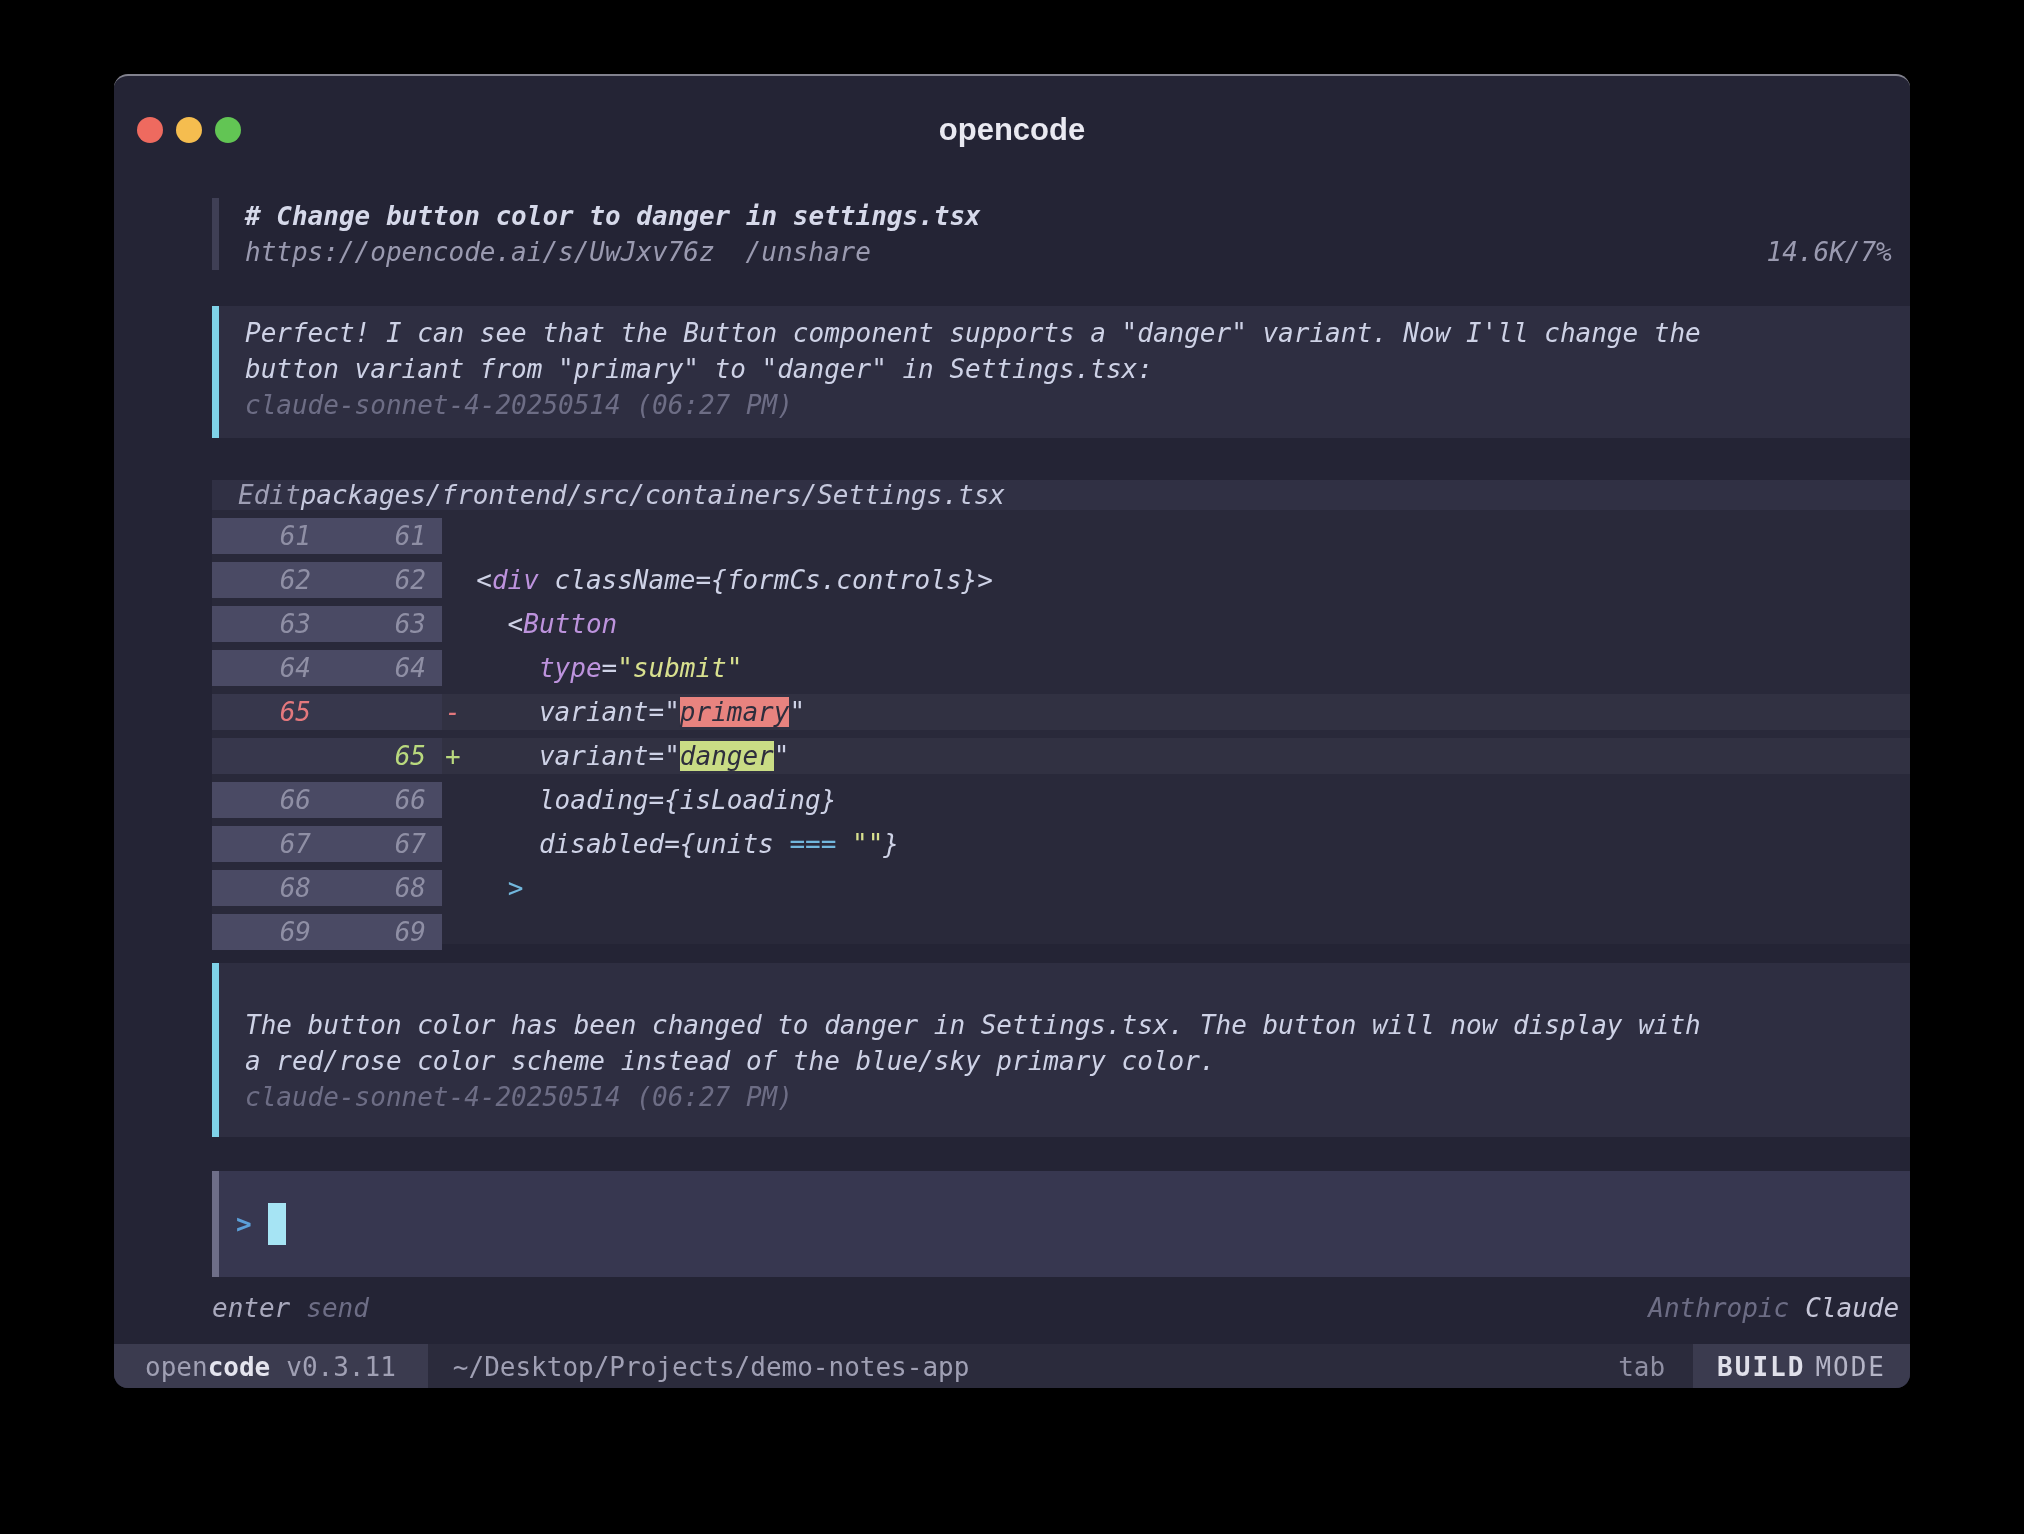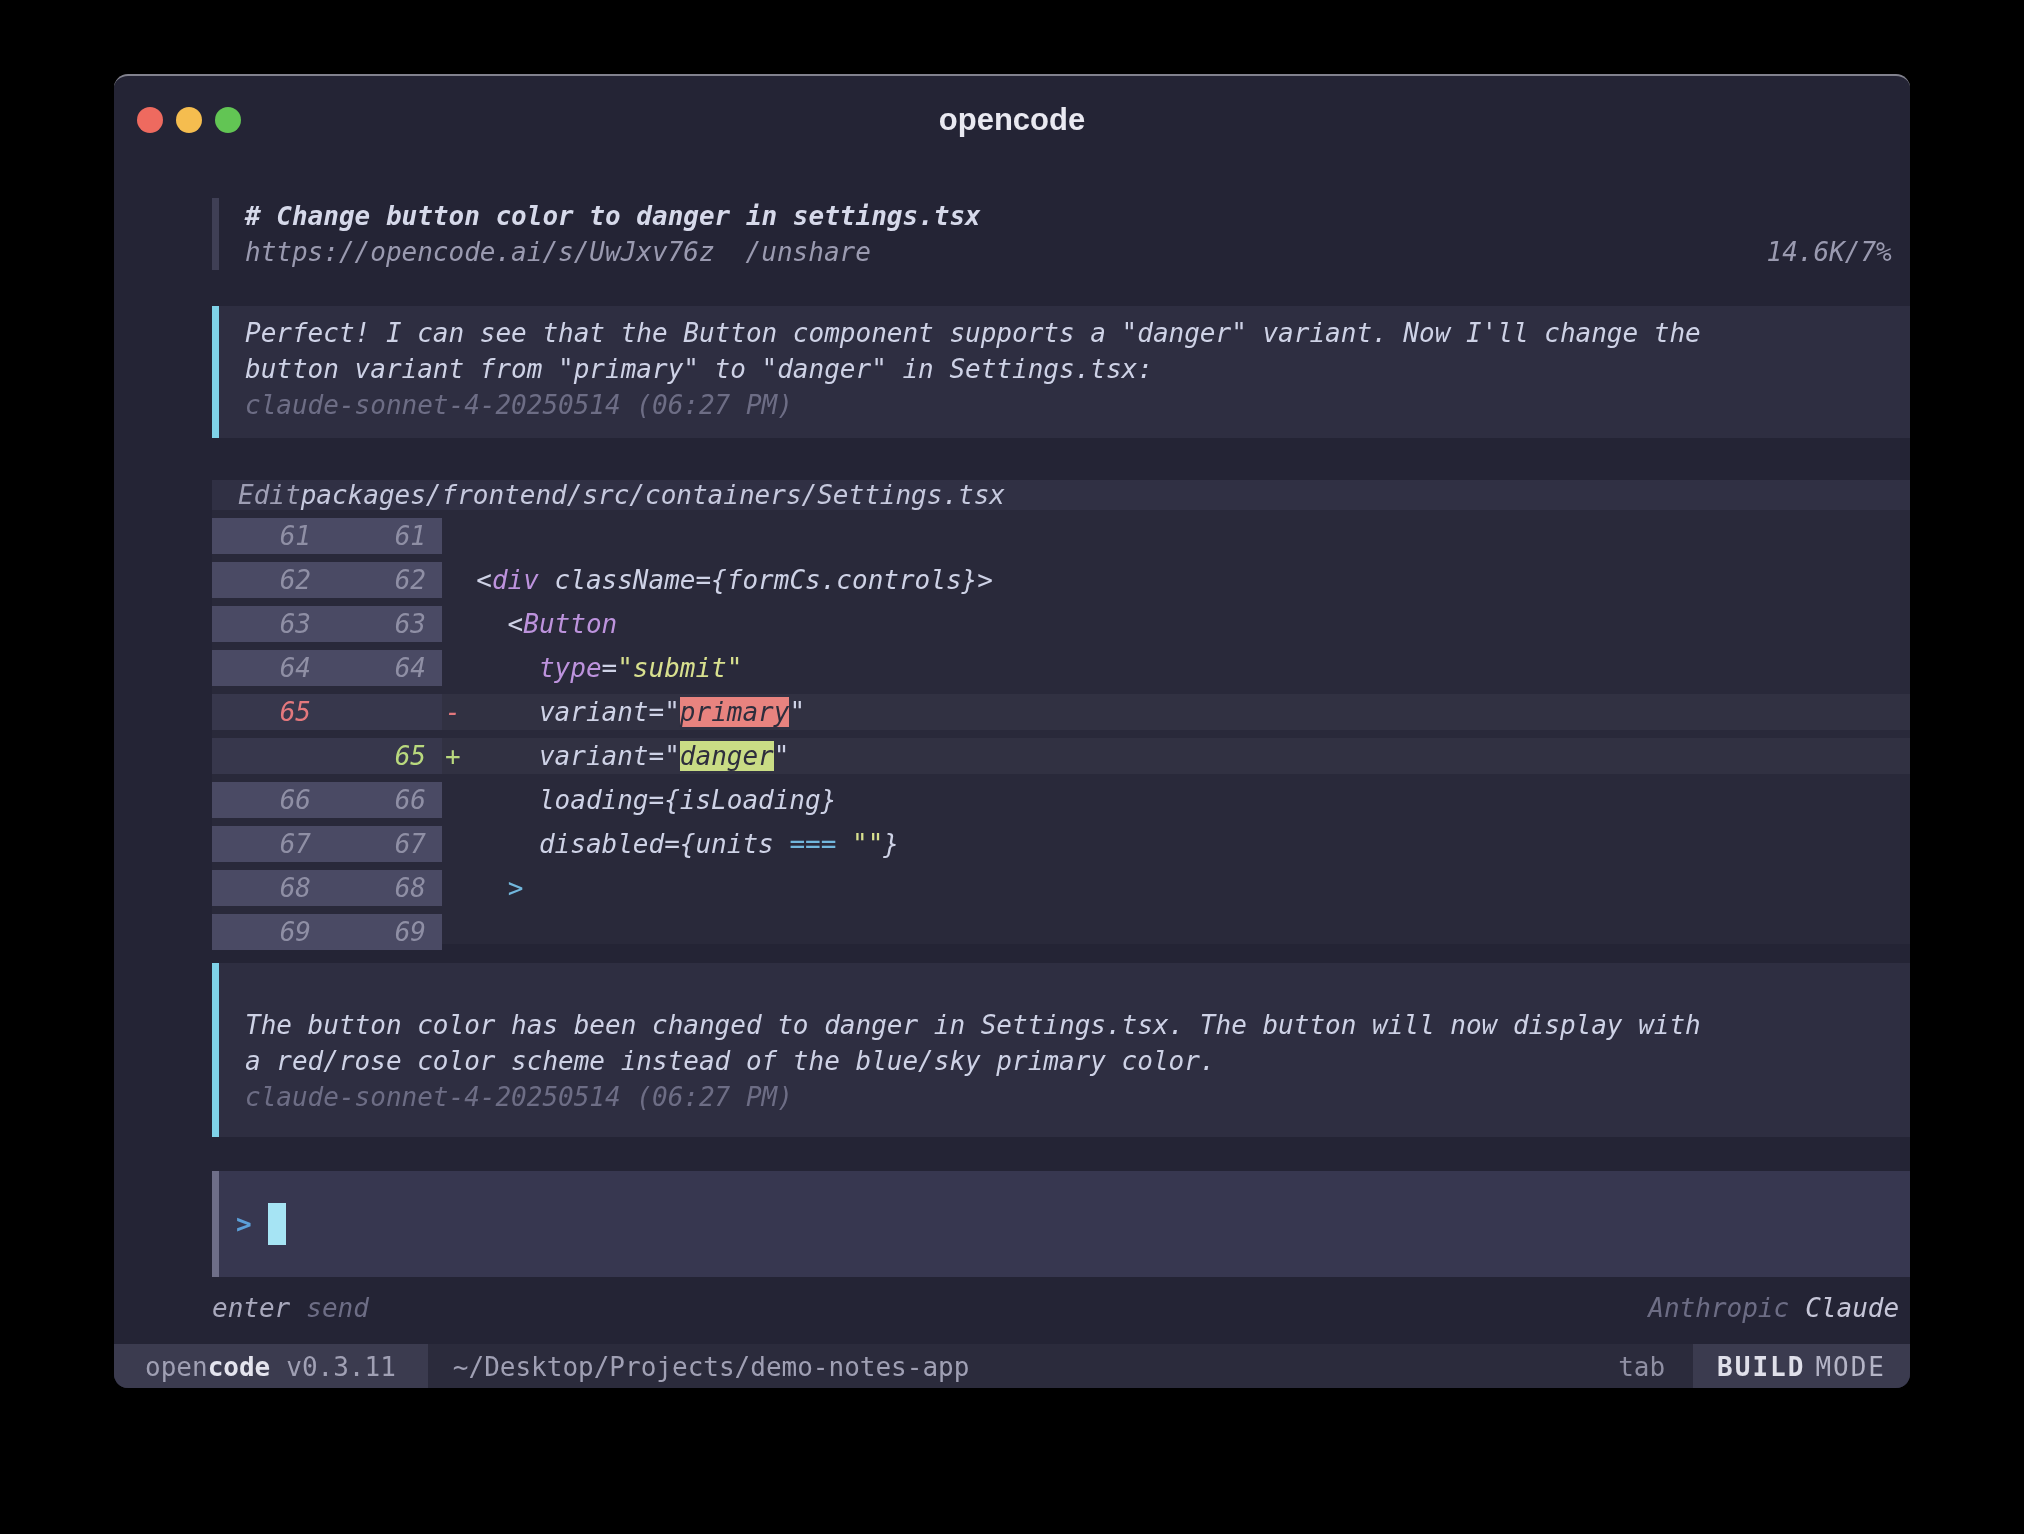--- a/index.html
+++ b/index.html
@@ -2,21 +2,21 @@
 <html style="--win-bg: #242435; --msg-bg: #2e2e41; --code-bg: #29293a; --code-head-bg: #303044; --gutter-ctx: #4a4a64; --gutter-diff: #37374c; --diff-line-bg: #313142; --input-bg: #373750; --bar-bg: #2b2b3c; --chip-bg: #3b3b4f; --rule: #3f3f55; --accent: #7fd2e8; --cursor: #a6e4f4; --prompt: #5b9fd8; --plain: #ced2e6; --dim: #9a9ab0; --dimmer: #6d6d85; --tag: #bd93dd; --string: #d8e08f; --op: #72b7dd; --del: #e4787d; --add: #b9d97e; --delWordBg: #e8837f; --addWordBg: #c9dc85; --wordFg: #2e2e3d; --trafficRed: #ee6a5f; --trafficYellow: #f5bd4f; --trafficGreen: #62c554;"><head>
 <meta charset="utf-8">
 <style>
   html,body{margin:0;padding:0;background:#000;}
   .stage{position:relative;width:2024px;height:1534px;background:#000;overflow:hidden;
          font-family:"DejaVu Sans Mono",monospace;}
   .window{position:absolute;left:114px;top:74px;width:1796px;height:1314px;
           background:var(--win-bg);border-radius:14px;overflow:hidden;
           border-top:2px solid #82828e;box-shadow:0 24px 70px rgba(0,0,0,.65);box-sizing:border-box;}
   
-  .titlebar{position:absolute;left:0;top:6px;width:100%;height:68px;}
+  .titlebar{position:absolute;left:0;top:16px;width:100%;height:68px;}
   .tl{position:absolute;top:25px;width:26px;height:26px;border-radius:50%;border:none;padding:0;cursor:default;}
   .tl.red{left:23px;background:var(--trafficRed);}
   .tl.yellow{left:62px;background:var(--trafficYellow);}
   .tl.green{left:101px;background:var(--trafficGreen);}
   .win-title{position:absolute;left:0;top:20px;width:100%;text-align:center;
              font-family:"Liberation Sans",sans-serif;font-weight:bold;font-size:31px;color:#e9e9f1;}
   
   .block{position:absolute;left:98px;width:1828px;display:flex;align-items:stretch;font-style:italic;}
   .accent{width:7px;flex:0 0 7px;background:var(--rule);}
   .accent.cyan{background:var(--accent);}

